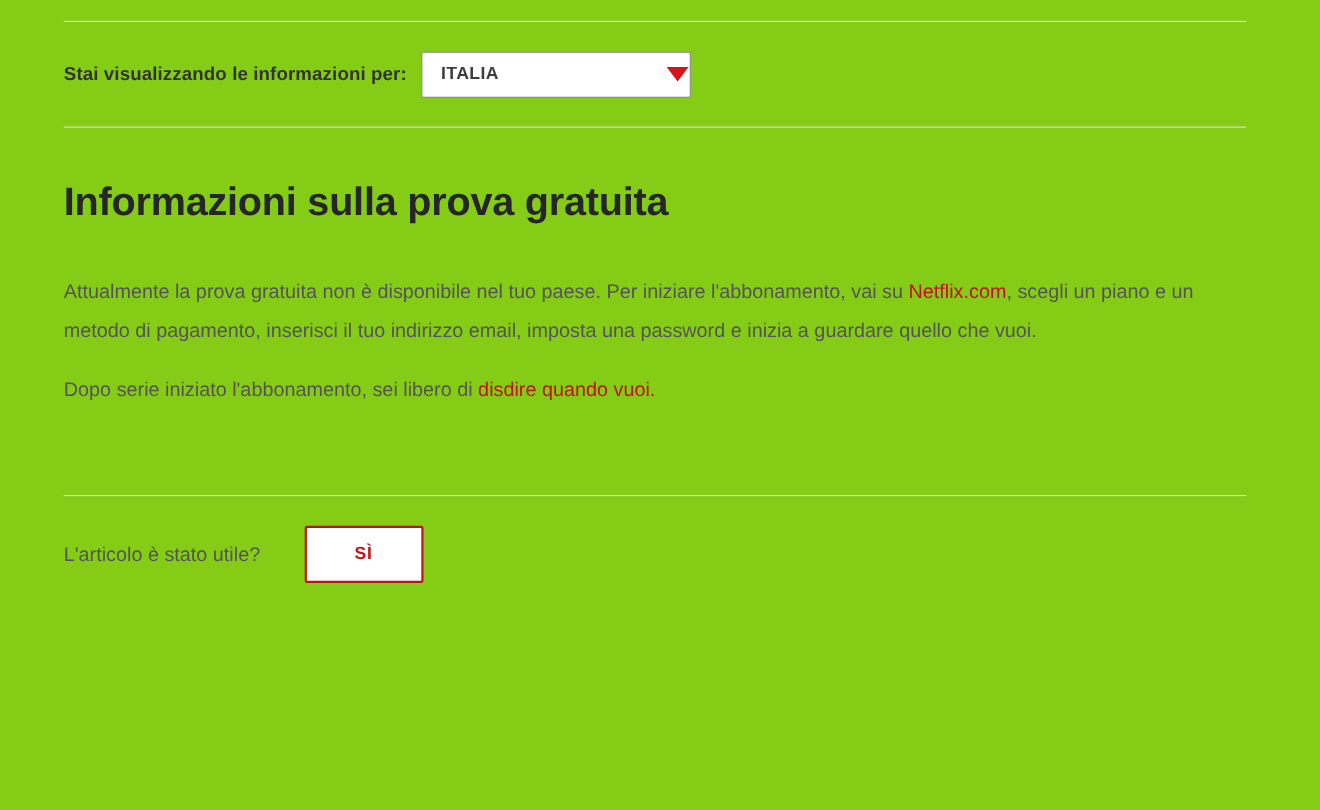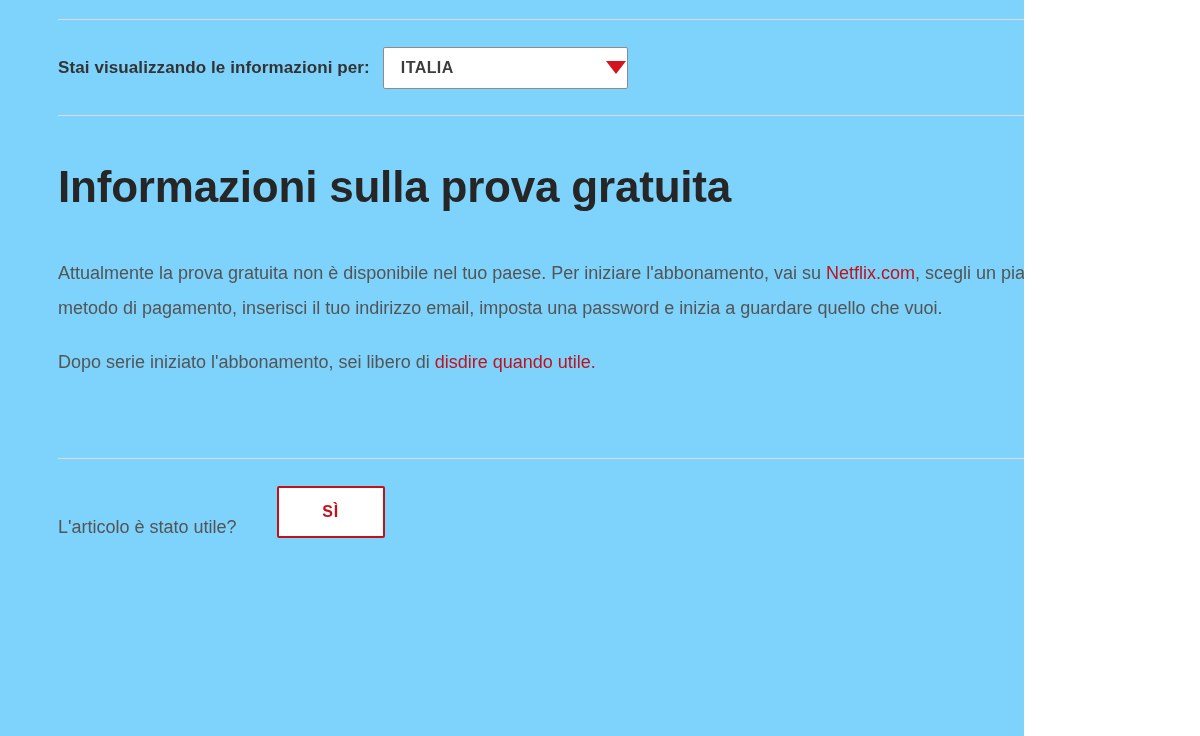--- a/index.html
+++ b/index.html
@@ -2,23 +2,23 @@
 <html><head>
 <meta charset="utf-8">
 <style>
   * { margin: 0; padding: 0; box-sizing: border-box; }
   html, body {
     background: #ffffff;
     font-family: "Liberation Sans", "DejaVu Sans", sans-serif;
   }
   .page {
     position: relative;
-    width: 1024px;
+    width: 1200px;
     height: 736px;
-    background: #7dd3fc;
+    background: #84cc16;
     overflow: hidden;
   }
   .content {
     padding-left: 58px;
     width: 1133px; 
   }
   .divider {
     height: 1px;
     background: #dcdcdc;
     width: 1075px;
@@ -60,21 +60,21 @@
     width: 0;
     height: 0;
     border-left: 10px solid transparent;
     border-right: 10px solid transparent;
     border-top: 13px solid #d5131e;
   }
 
   
   .article-title {
     margin-top: 46px;
-    font-size: 44px;
+    font-size: 36px;
     font-weight: bold;
     color: #262626;
     letter-spacing: -0.2px;
   }
   .article-body {
     margin-top: 44px;
   }
   .article-body p {
     font-size: 18px;
     line-height: 35px;
@@ -86,21 +86,21 @@
     color: #c11119;
     text-decoration: none;
     cursor: pointer;
   }
 
   
   .feedback-divider { margin-top: 78px; }
   .feedback-row {
     margin-top: 27px;
     display: flex;
-    align-items: flex-end;
+    align-items: center;
   }
   .feedback-question {
     font-size: 18px;
     color: #545454;
   }
   .feedback-buttons {
     display: flex;
     margin-left: 40px;
     gap: 4px;
   }
@@ -135,21 +135,21 @@
     </div>
 
     <div class="divider"></div>
 
     <h1 class="article-title">Informazioni sulla prova gratuita</h1>
 
     <div class="article-body">
       <p><span>Attualmente la prova gratuita non è disponibile nel tuo paese. Per iniziare l'abbonamento, vai su </span><a href="#">Netflix.com</a><span>, scegli un piano e un metodo di pagamento, inserisci il tuo indirizzo email, imposta una password e inizia a guardare quello che vuoi.</span></p>
 
 
-      <p><span>Dopo serie iniziato l'abbonamento, sei libero di </span><a href="#">disdire quando utile.</a></p>
+      <p><span>Dopo serie iniziato l'abbonamento, sei libero di </span><a href="#">disdire quando vuoi.</a></p>
     </div>
 
     <div class="divider feedback-divider"></div>
 
     <div class="feedback-row">
       <span class="feedback-question">L'articolo è stato utile?</span>
       <div class="feedback-buttons">
         <button class="feedback-btn">SÌ</button>
       </div>
     </div>

